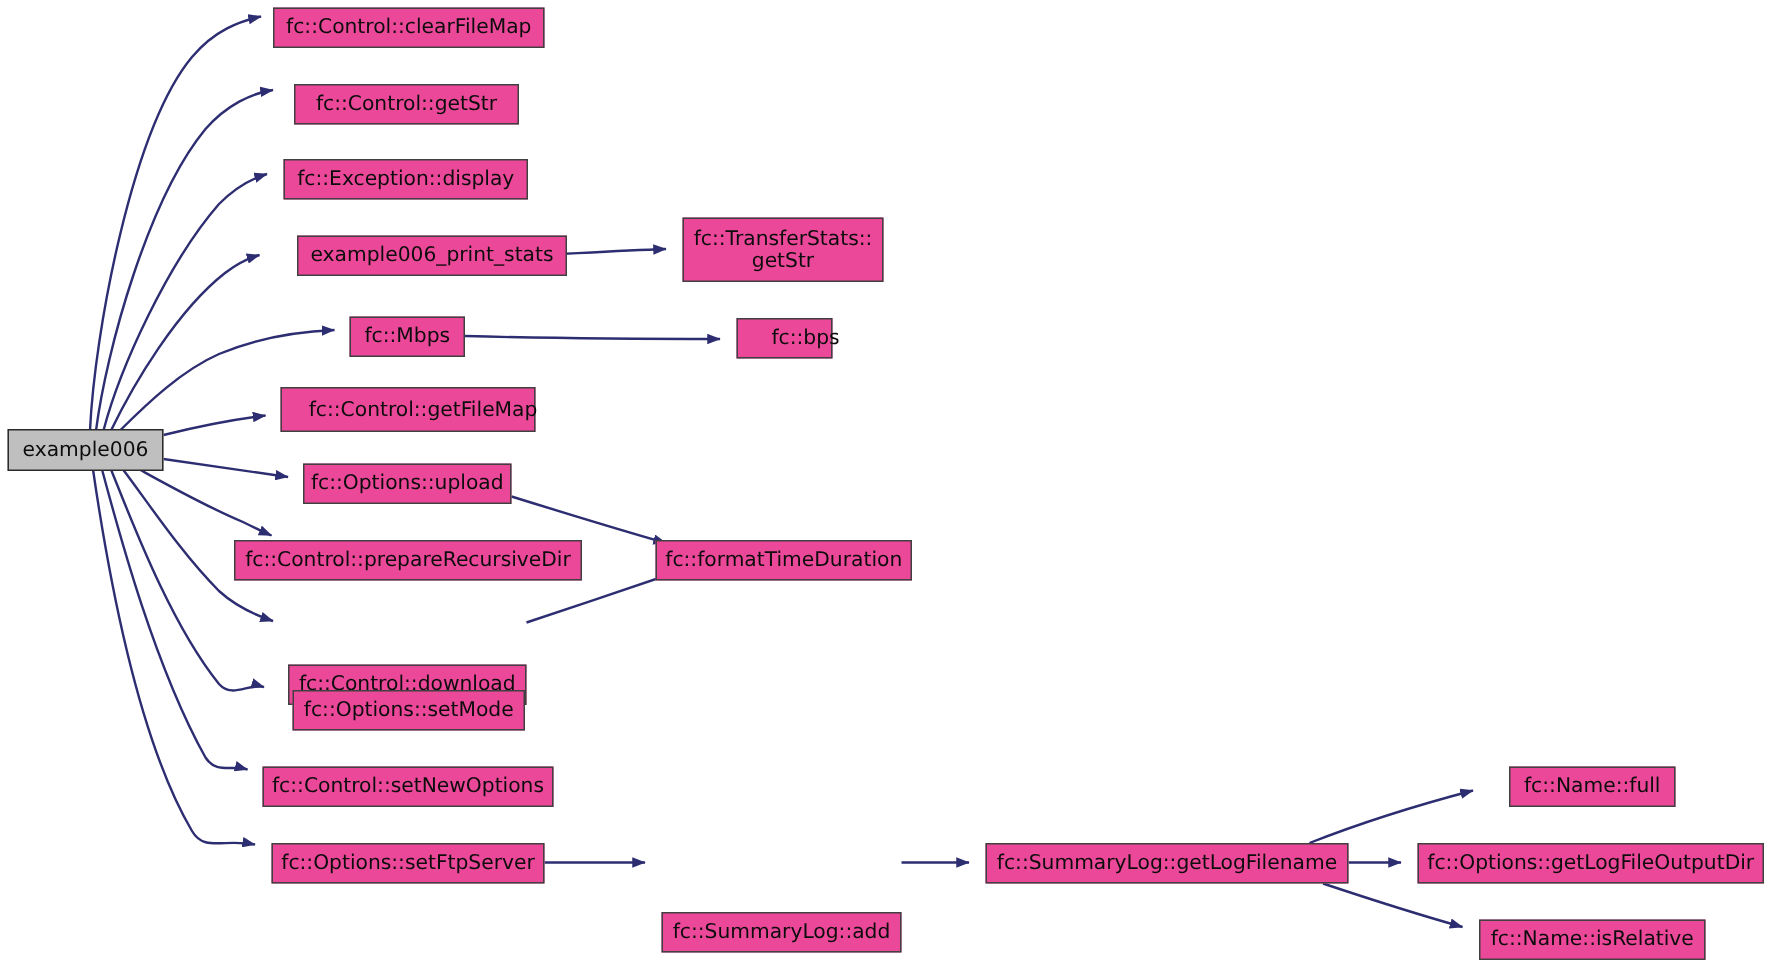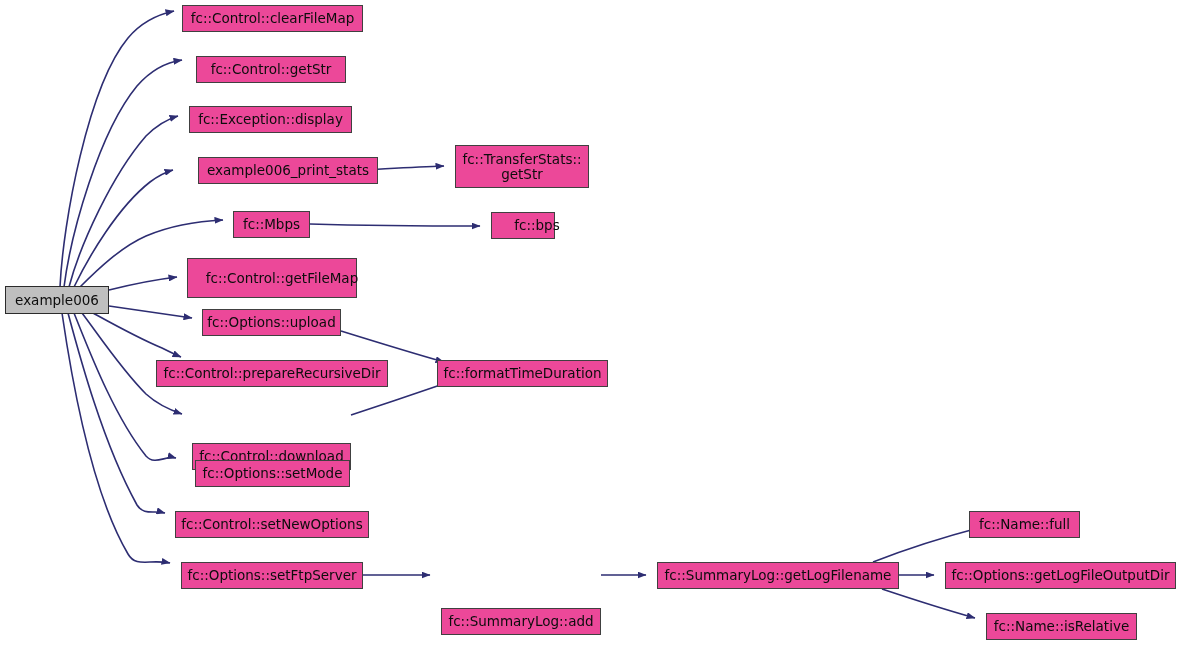--- a/index.html
+++ b/index.html
@@ -92,28 +92,28 @@
   <div id="nodes-layer">
       <div class="node root" title="example006" style="left: 5px; top: 286px; width: 104px; height: 28px;"><span class="label">example006</span></div>
       <div class="node" title="fc::Control::clearFileMap" style="left: 182px; top: 5px; width: 181px; height: 27px;"><span class="label">fc::Control::clearFileMap</span></div>
       <div class="node" title="fc::Control::connect" style="left: 196px; top: 56px; width: 150px; height: 27px;"><span class="label">fc::Control::getStr</span></div>
       <div class="node" title="fc::Exception::display" style="left: 189px; top: 106px; width: 163px; height: 27px;"><span class="label">fc::Exception::display</span></div>
       <div class="node" title="example006_print_stats" style="left: 182px; top: 157px; width: 180px; height: 27px; margin-left: 16px;"><span class="label">example006_print_stats</span></div>
       <div class="node" title="fc::TransferStats:: getStr" style="left: 455px; top: 145px; width: 134px; height: 43px;"><span class="label">fc::TransferStats::
 getStr</span></div>
       <div class="node" title="fc::Mbps" style="left: 233px; top: 211px; width: 77px; height: 27px;"><span class="label">fc::Mbps</span></div>
       <div class="node" title="fc::bps" style="left: 491px; top: 212px; width: 64px; height: 27px; padding-left: 28px;"><span class="label">fc::bps</span></div>
-      <div class="node" title="fc::Control::getFileMap" style="left: 187px; top: 258px; width: 170px; height: 40px; padding-left: 20px;"><span class="label">fc::Control::getFileMap</span></div>
+      <div class="node" title="fc::Control::getFileMap" style="left: 187px; top: 258px; width: 170px; height: 30px; padding-left: 20px;"><span class="label">fc::Control::getFileMap</span></div>
       <div class="node" title="fc::Control::upload" style="left: 202px; top: 309px; width: 139px; height: 27px;"><span class="label">fc::Options::upload</span></div>
       <div class="node" title="fc::Control::prepareRecursiveDir" style="left: 156px; top: 360px; width: 232px; height: 27px;"><span class="label">fc::Control::prepareRecursiveDir</span></div>
       <div class="node" title="fc::formatTimeDuration" style="left: 437px; top: 360px; width: 171px; height: 27px;"><span class="label">fc::formatTimeDuration</span></div>
       <div class="node" title="fc::Control::download" style="left: 192px; top: 410px; width: 159px; height: 27px; margin-top: 33px;"><span class="label">fc::Control::download</span></div>
       <div class="node" title="fc::Options::setMode" style="left: 195px; top: 460px; width: 155px; height: 27px;"><span class="label">fc::Options::setMode</span></div>
       <div class="node" title="fc::Control::setNewOptions" style="left: 175px; top: 511px; width: 194px; height: 27px;"><span class="label">fc::Control::setNewOptions</span></div>
       <div class="node" title="fc::Options::setFtpServer" style="left: 181px; top: 562px; width: 182px; height: 27px;"><span class="label">fc::Options::setFtpServer</span></div>
       <div class="node" title="fc::SummaryLog::add" style="left: 441px; top: 562px; width: 160px; height: 27px; margin-top: 46px;"><span class="label">fc::SummaryLog::add</span></div>
       <div class="node" title="fc::SummaryLog::getLogFilename" style="left: 657px; top: 562px; width: 242px; height: 27px;"><span class="label">fc::SummaryLog::getLogFilename</span></div>
-      <div class="node" title="fc::Name::full" style="left: 969px; top: 511px; width: 111px; height: 27px;"><span class="label">fc::Name::full</span></div>
+      <div class="node" title="fc::Name::full" style="left: 1006px; top: 511px; width: 111px; height: 27px;"><span class="label">fc::Name::full</span></div>
       <div class="node" title="fc::Options::getLogFileOutputDir" style="left: 945px; top: 562px; width: 231px; height: 27px;"><span class="label">fc::Options::getLogFileOutputDir</span></div>
       <div class="node" title="fc::Name::isRelative" style="left: 986px; top: 613px; width: 151px; height: 27px;"><span class="label">fc::Name::isRelative</span></div>
     </div>
 
 </div>
 
 </body></html>

